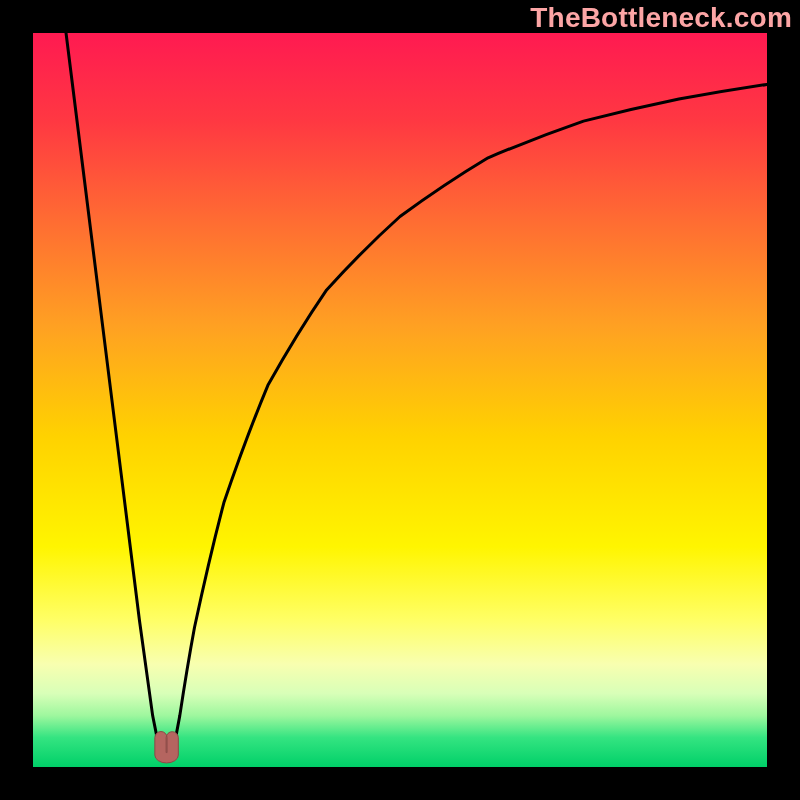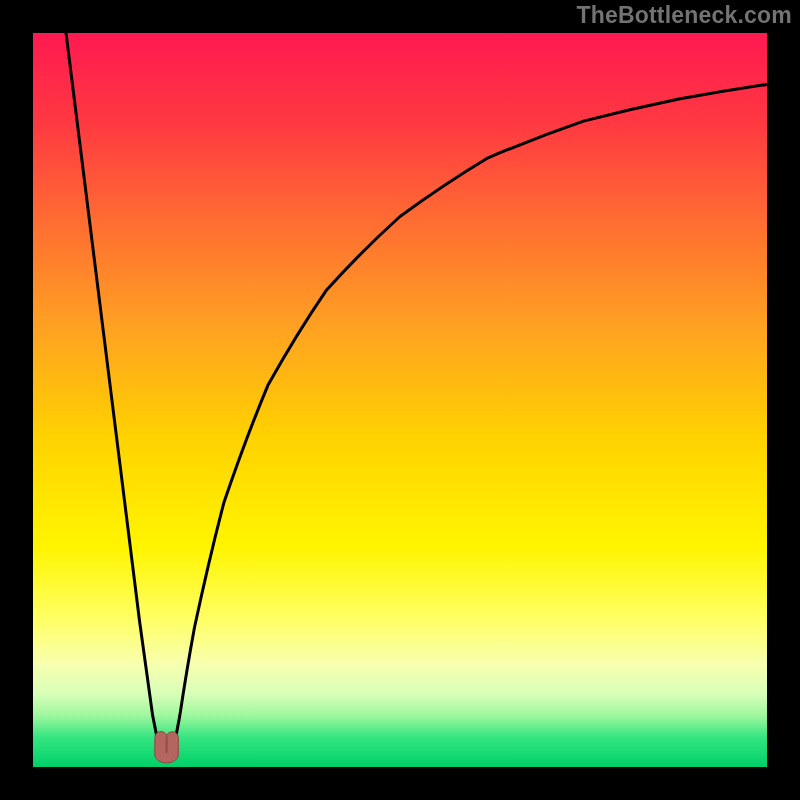--- a/index.html
+++ b/index.html
@@ -24,23 +24,23 @@
     top: 33px;
     width: 734px;
     height: 734px;
     overflow: hidden;
   }
   .watermark {
     position: absolute;
     top: 2px;
     right: 8px;
     font-family: Arial, Helvetica, sans-serif;
-    font-size: 23px;
+    font-size: 28px;
     font-weight: 600;
-    color: #737373;
+    color: #fca5a5;
     letter-spacing: 0.2px;
   }
   svg {
     display: block;
   }
 </style>
 </head>
 <body>
 
 <div class="frame">

